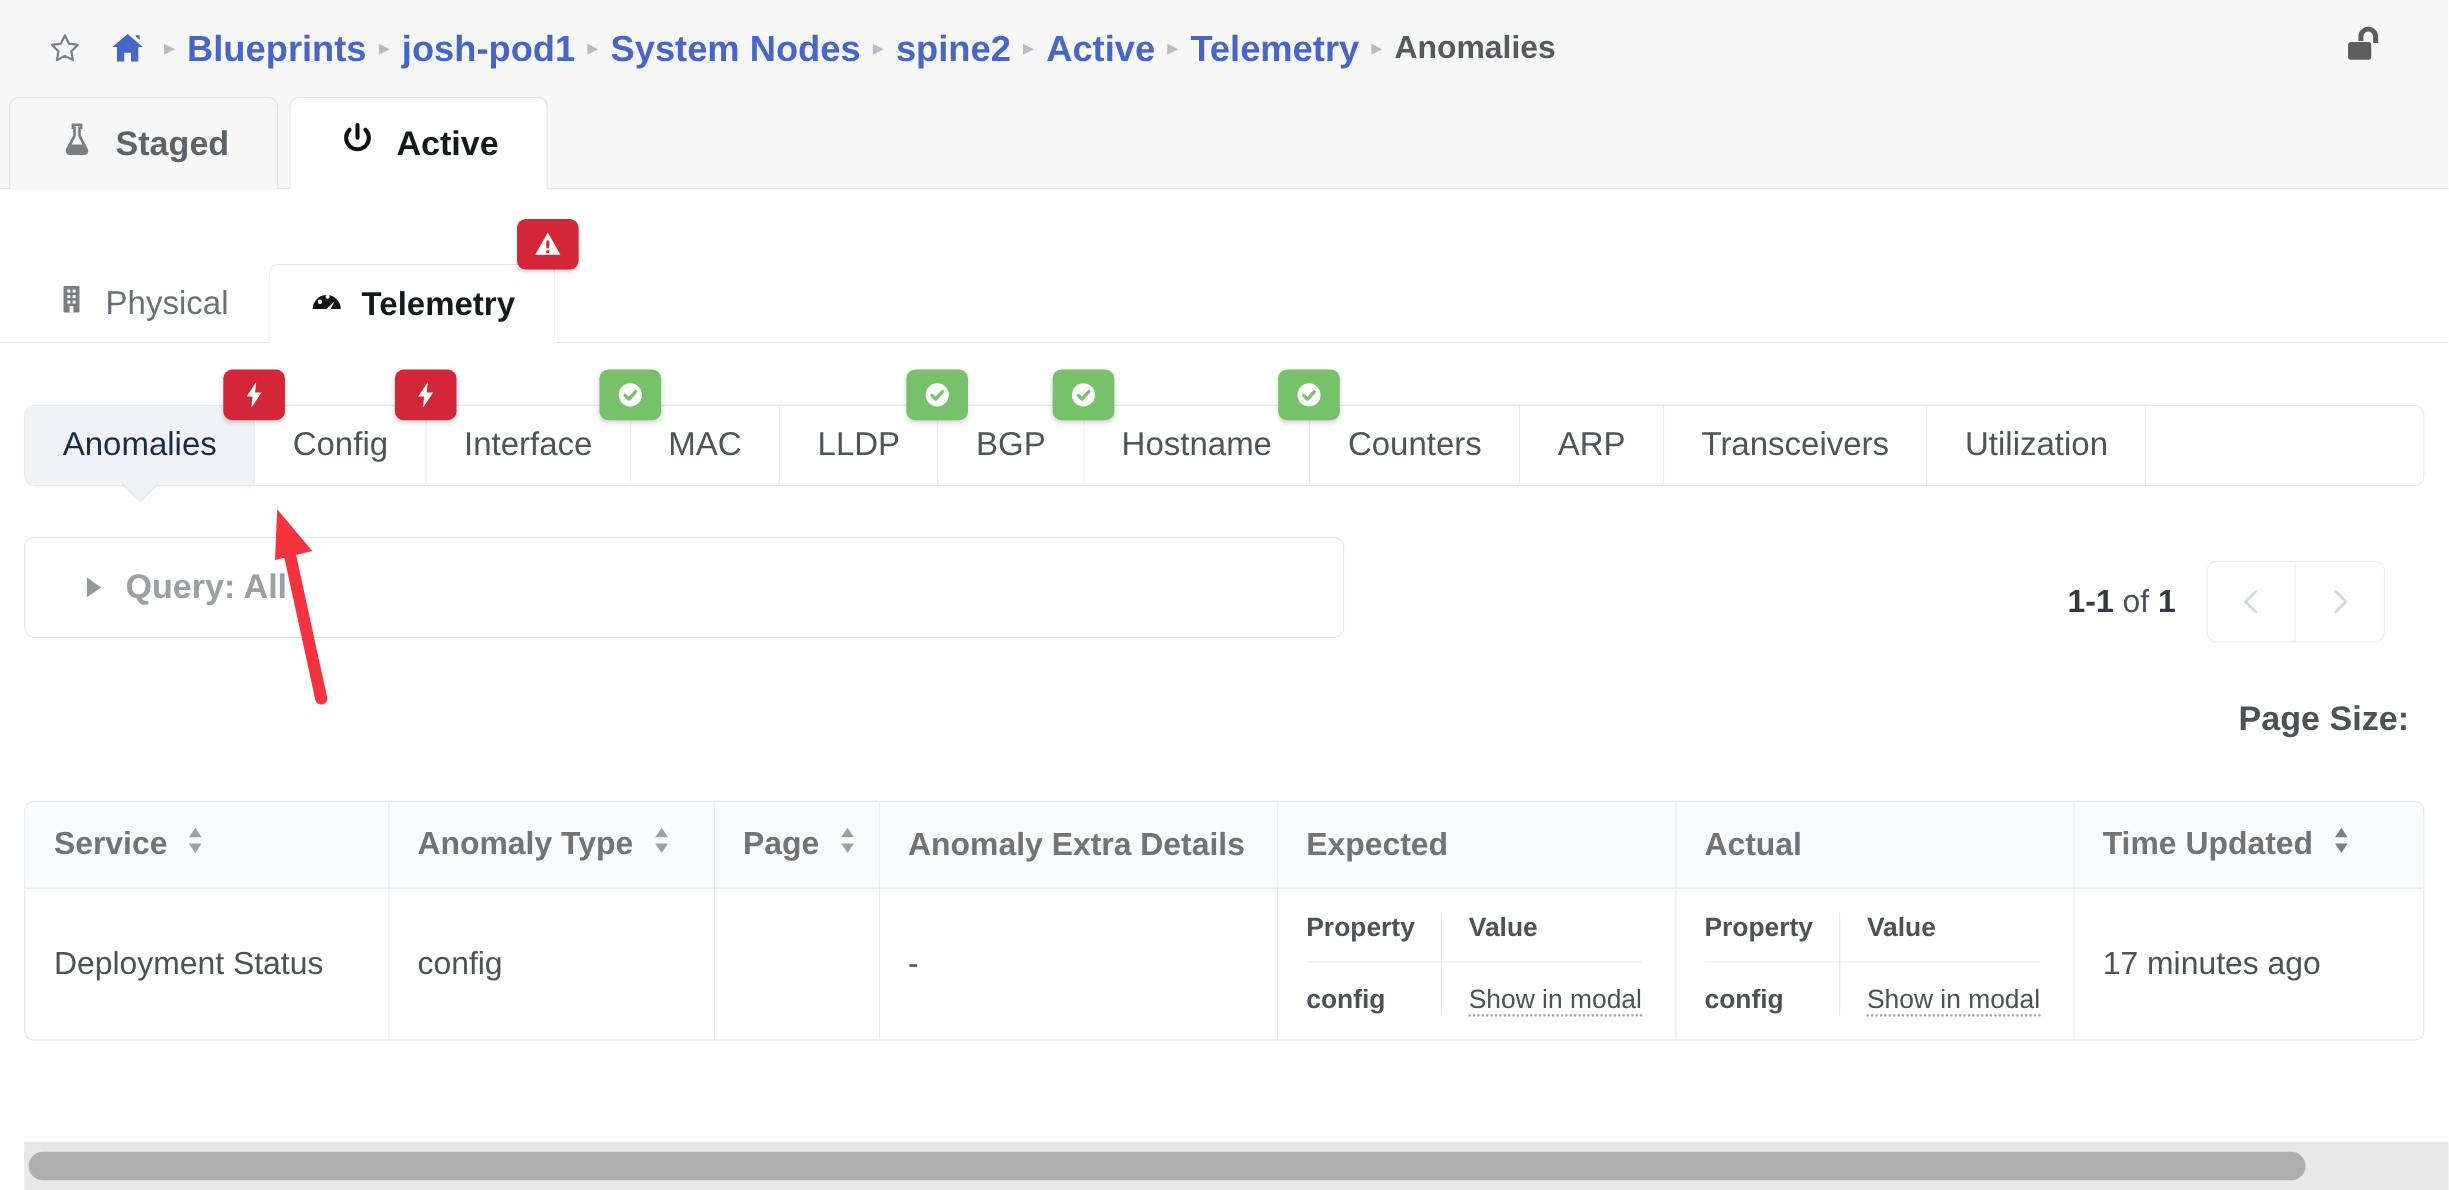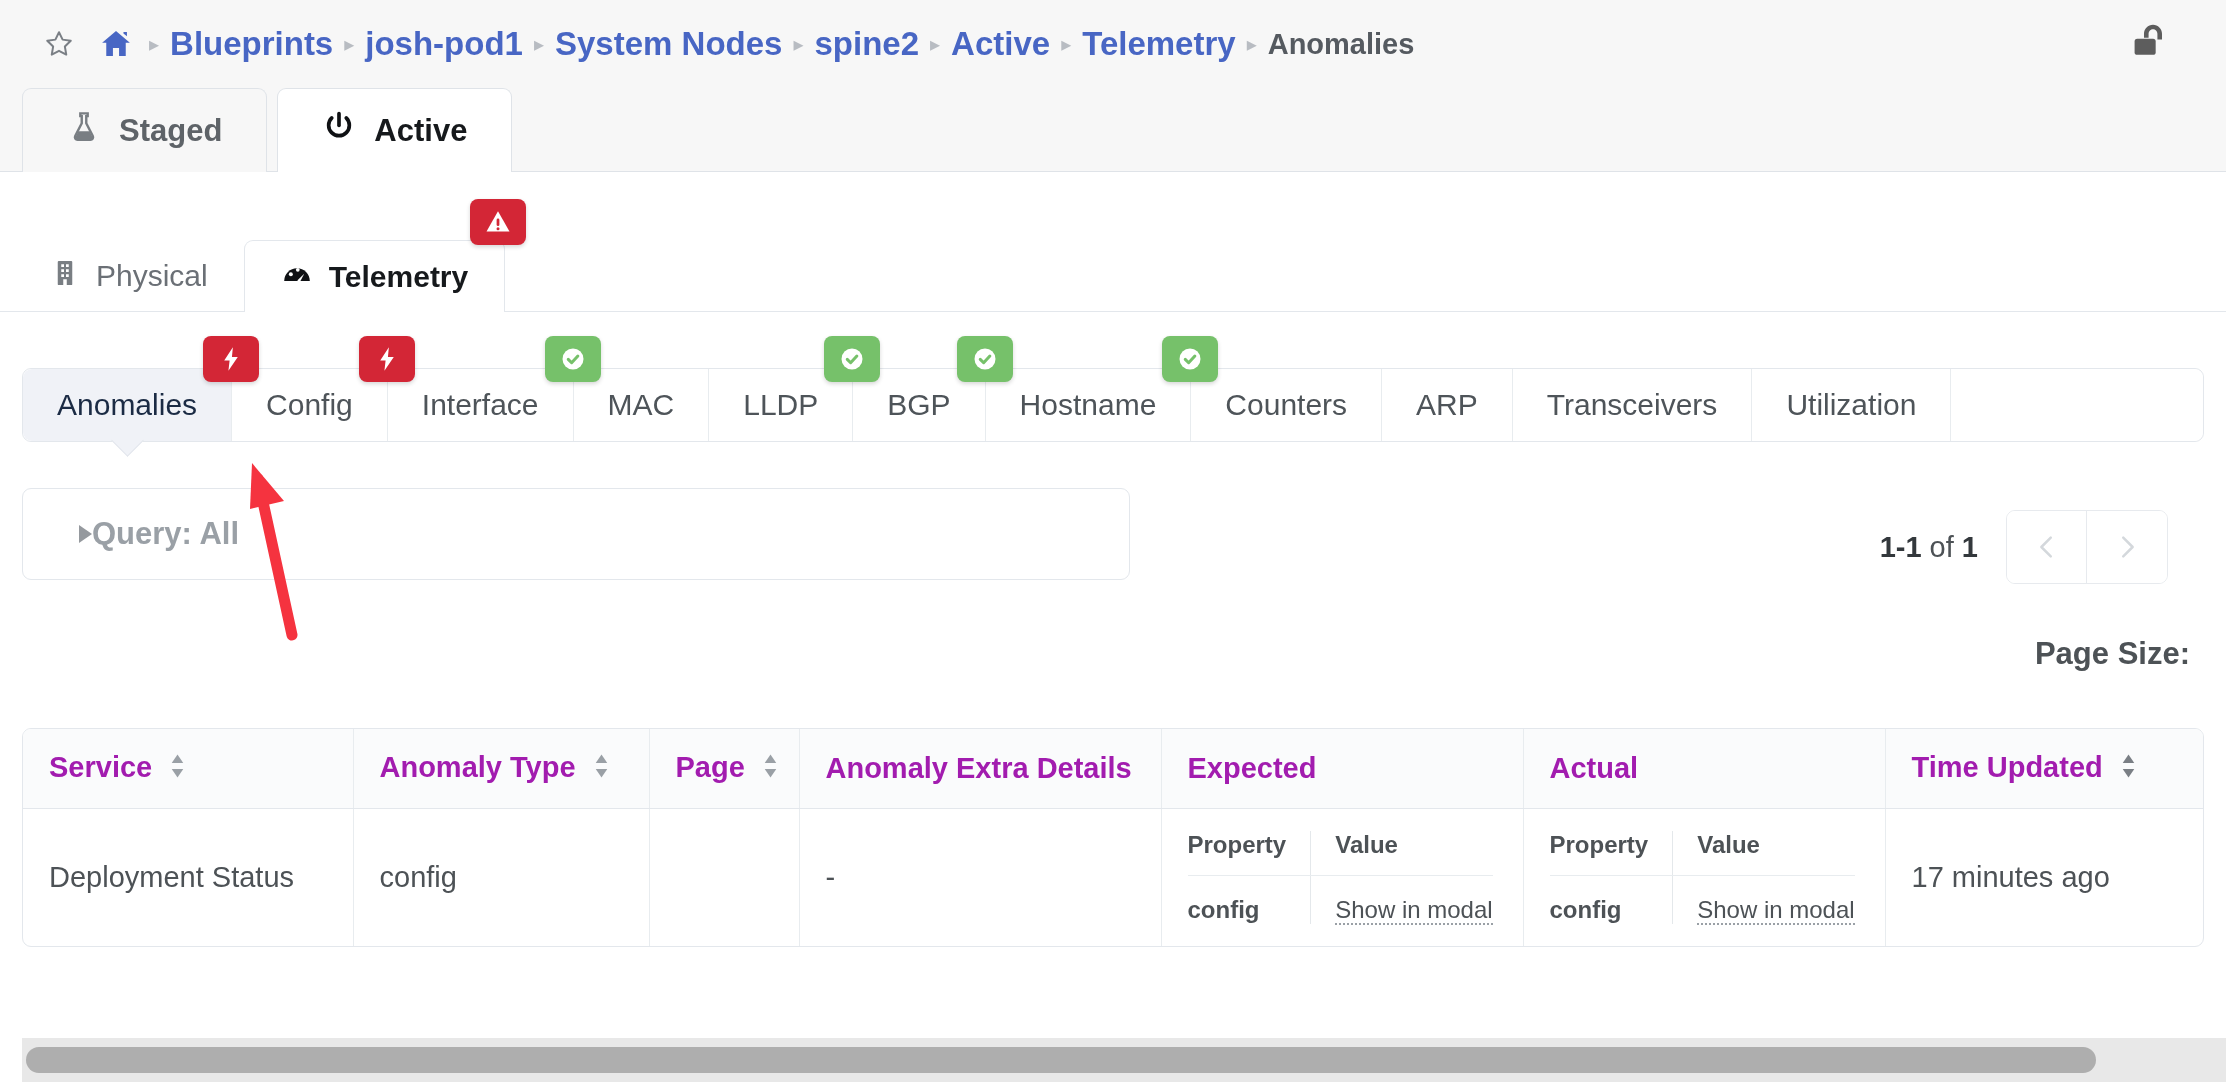--- a/index.html
+++ b/index.html
@@ -48,21 +48,21 @@
     top: 50%;
     transform: translateY(-50%);
   }
 
   
   .toptabs {
     height: 84px;
     background: #f7f7f7;
     display: flex;
     align-items: flex-end;
-    padding-left: 22px;
+    padding-left: 8px;
     position: relative;
   }
   .toptabs::after {
     content: "";
     position: absolute;
     left: 0; right: 0; bottom: 0;
     height: 1px;
     background: #dfe3e8;
   }
   .toptab {
@@ -215,27 +215,28 @@
   }
 
   
   .midrow {
     margin: 46px 22px 0 22px;
     display: flex;
     align-items: flex-start;
     justify-content: space-between;
   }
   .querybox {
-    width: 1108px;
+    width: 1200px;
     height: 92px;
     border: 1px solid #e3e7ec;
     border-radius: 9px;
     display: flex;
     align-items: center;
     padding-left: 56px;
+    gap: 22px;
     background: #fff;
     cursor: pointer;
   }
   .query-caret {
     width: 0; height: 0;
     border-left: 13px solid #95999e;
     border-top: 9px solid transparent;
     border-bottom: 9px solid transparent;
   }
   .query-label {
@@ -310,21 +311,21 @@
     border-radius: 9px;
     overflow: hidden;
     background: #fff;
   }
   table.main { border-collapse: collapse; width: 100%; table-layout: fixed; }
   table.main th {
     background: #fafbfc;
     text-align: left;
     font-size: 29px;
     font-weight: 700;
-    color: #a21caf;
+    color: #737373;
     padding: 22px 26px;
     border-right: 1px solid #e8ecef;
     border-bottom: 1px solid #e3e7ec;
     height: 78px;
     white-space: nowrap;
   }
   table.main th:last-child { border-right: none; }
   table.main th .sorter {
     display: inline-block;
     margin-left: 10px;

